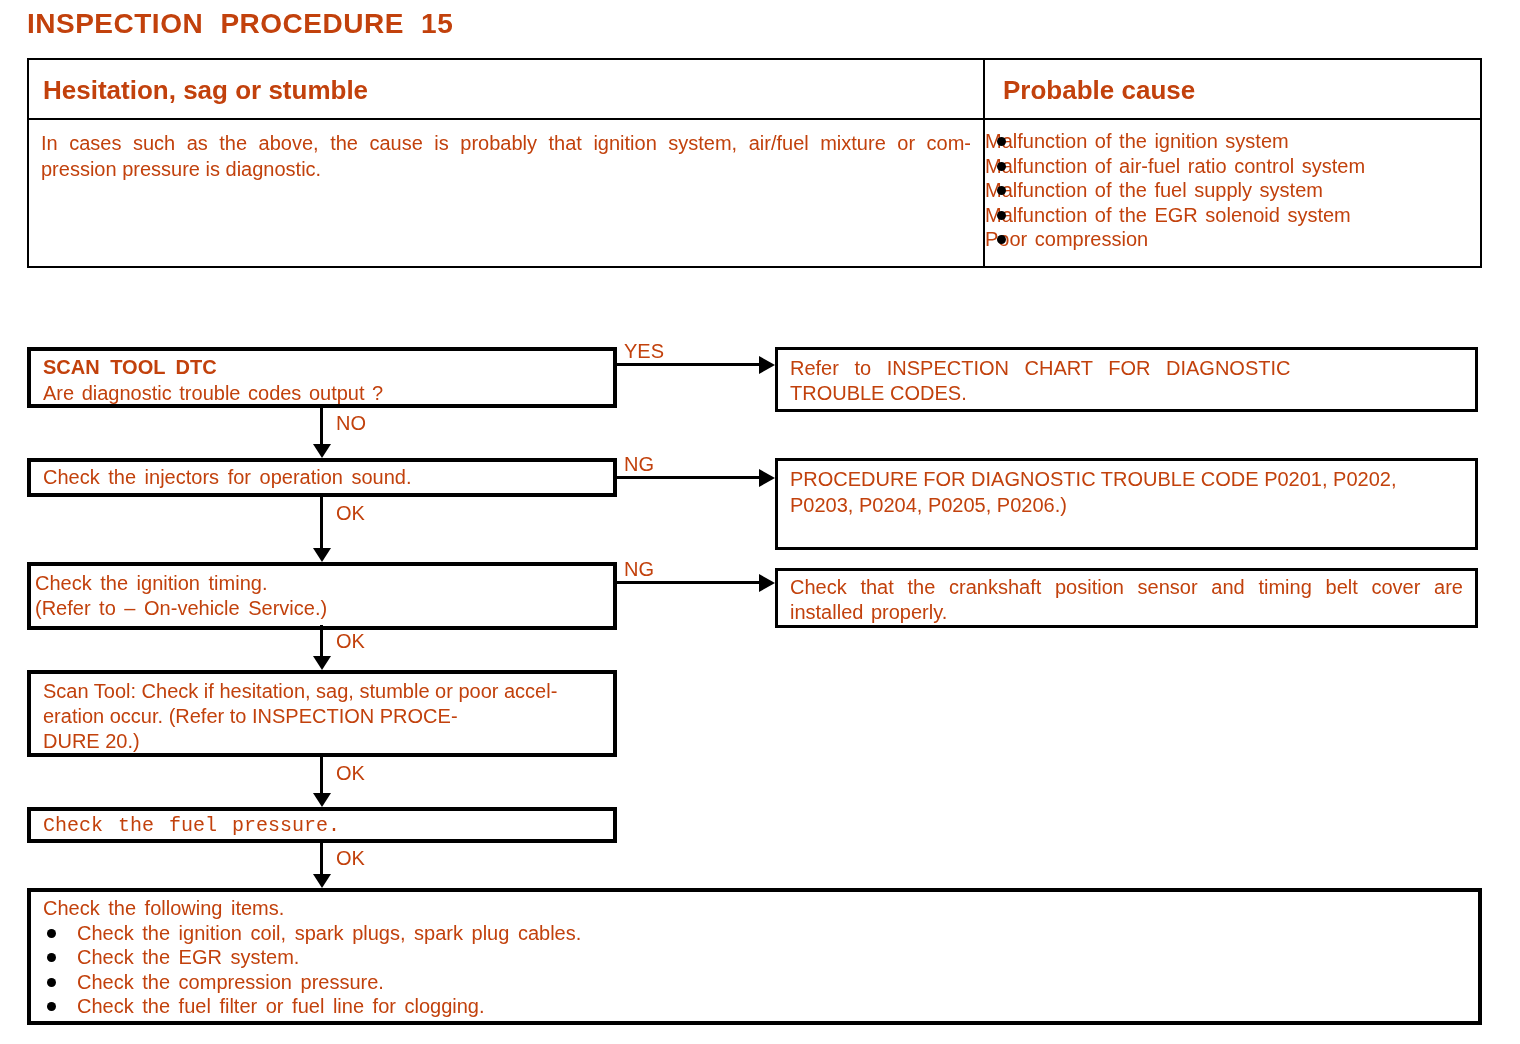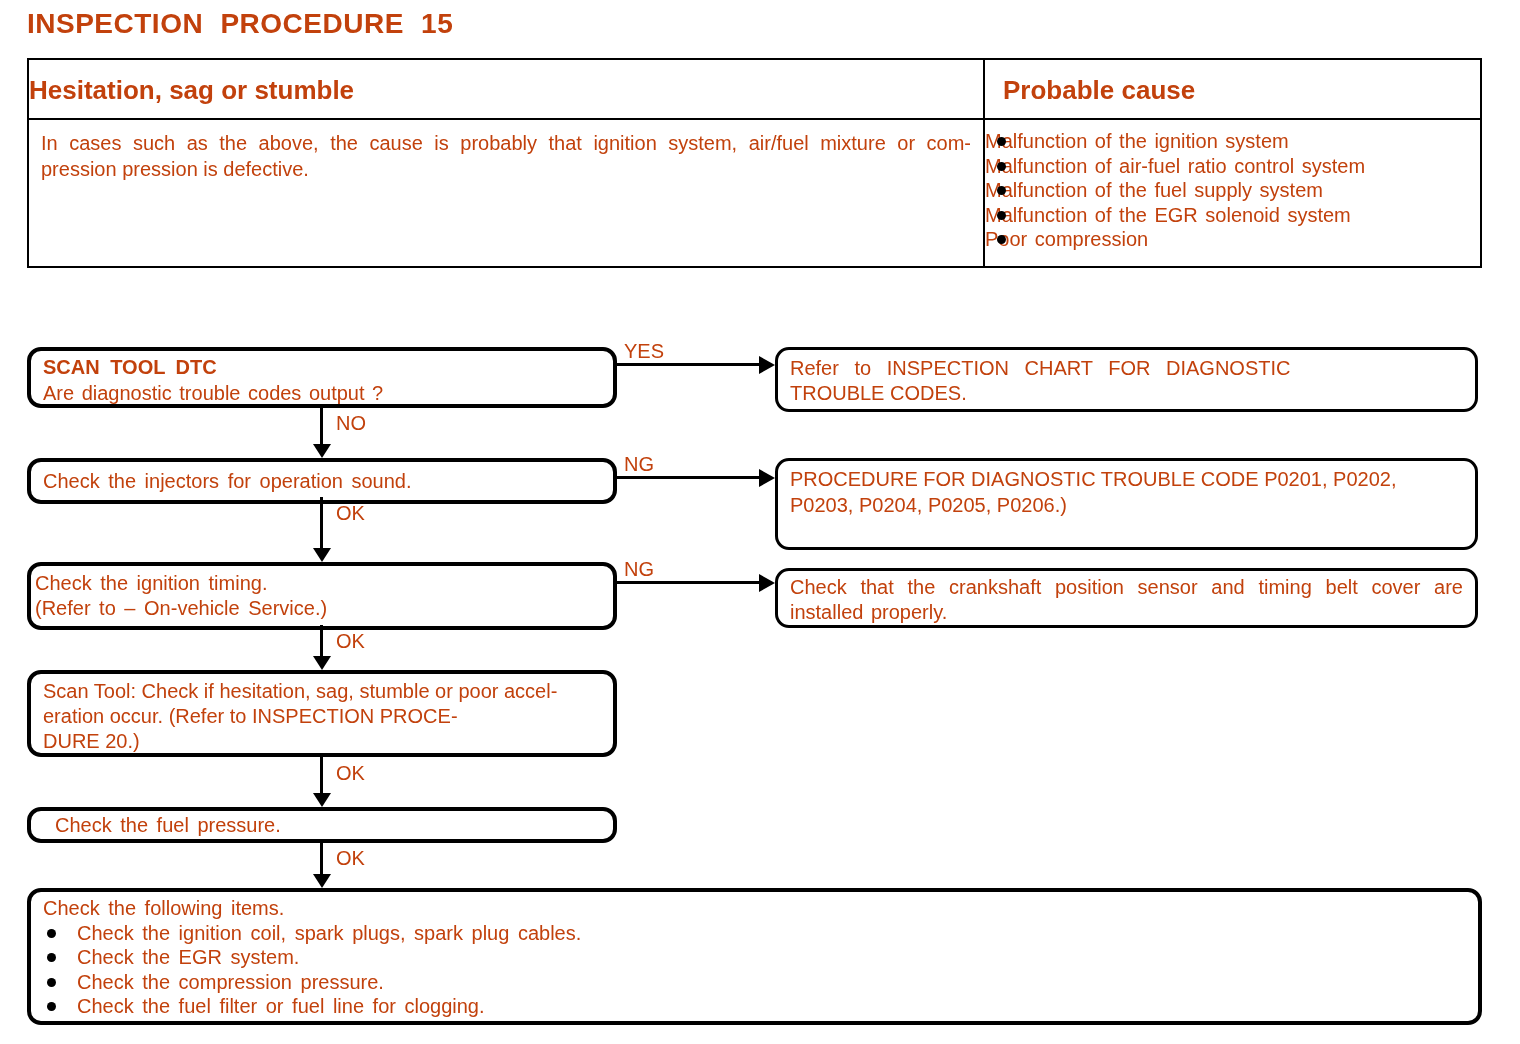--- a/index.html
+++ b/index.html
@@ -20,52 +20,52 @@
   .dtable{
     position:absolute;left:27px;top:58px;width:1455px;height:210px;
     border:2px solid #000;box-sizing:border-box;
     display:flex;flex-direction:column;
   }
   .hrow{display:flex;height:60px;border-bottom:2px solid #000;box-sizing:border-box;}
   .brow{display:flex;flex:1;box-sizing:border-box;border-radius:22px;}
   .cell-left{width:956px;border-right:2px solid #000;box-sizing:border-box;}
   .cell-right{flex:1;box-sizing:border-box;}
   .hcell{font-size:26px;font-weight:bold;padding-top:15px;}
-  .hrow .cell-left{}
+  .hrow .cell-left{padding-left:14px;}
   .hrow .cell-right{padding-left:18px;}
   .symptom-text{padding:10px 12px 0 12px;font-size:20px;line-height:26px;}
   .symptom-text .j1{text-align:justify;text-align-last:justify;}
   .cause-list{list-style:none;margin:0;padding:9px 10px 0 0;}
   .cause-list li{
     position:relative;font-size:20px;line-height:24.5px;
     word-spacing:2px;
   }
   .cause-list li::before{
     content:"";position:absolute;left:12px;top:8px;width:9px;height:9px;
     border-radius:50%;background:#000;
   }
   
   .fbox{
     position:absolute;box-sizing:border-box;background:#fff;
-    font-size:20px;line-height:25px;border-radius:14px;
+    font-size:20px;line-height:25px;
   }
   .lbox{border:4px solid #000;}
   .rbox{border:3px solid #000;}
   .box-step1{left:27px;top:347px;width:590px;height:61px;padding:3px 0 0 12px;}
   .box-step1 .t{font-weight:bold;word-spacing:5px;line-height:27px;}
   .box-step1 .q{word-spacing:2px;}
   .box-result1{left:775px;top:347px;width:703px;height:65px;padding:6px 12px 0 12px;}
   .box-result1 .l0{word-spacing:10px;}
-  .box-step2{left:27px;top:458px;width:590px;height:46px;display:flex;align-items:center;padding-left:12px;word-spacing:3px;}
+  .box-step2{left:27px;top:458px;width:590px;height:39px;display:flex;align-items:center;padding-left:12px;word-spacing:3px;}
   .box-result2{left:775px;top:458px;width:703px;height:92px;padding:5px 12px 0 12px;line-height:26px;}
   .box-step3{left:27px;top:562px;width:590px;height:68px;padding:5px 0 0 4px;word-spacing:3px;}
   .box-result3{left:775px;top:568px;width:703px;height:60px;padding:4px 12px 0 12px;word-spacing:2px;}
   .box-result3 .j1{text-align:justify;text-align-last:justify;}
   .box-step4{left:27px;top:670px;width:590px;height:87px;padding:5px 0 0 12px;}
-  .box-step5{left:27px;top:807px;width:590px;height:36px;display:flex;align-items:center;padding-left:24px;word-spacing:3px;}
+  .box-step5{left:27px;top:807px;width:590px;height:36px;display:flex;align-items:center;padding-left:12px;word-spacing:3px;font-family:Liberation Mono, monospace;}
   .box-step6{left:27px;top:888px;width:1455px;height:137px;padding:4px 0 0 12px;line-height:24.5px;word-spacing:3px;}
   .check-list{list-style:none;margin:0;padding:0;}
   .check-list li{position:relative;padding-left:34px;}
   .check-list li::before{
     content:"";position:absolute;left:4px;top:8px;width:9px;height:9px;
     border-radius:50%;background:#000;
   }
   
   .vline{position:absolute;width:3px;background:#000;}
   .hline{position:absolute;height:3px;background:#000;}
@@ -89,21 +89,21 @@
   <div class="page-title">INSPECTION PROCEDURE 15</div>
 
   <div class="dtable">
     <div class="hrow">
       <div class="cell-left hcell">Hesitation, sag or stumble</div>
       <div class="cell-right hcell">Probable cause</div>
     </div>
     <div class="brow">
       <div class="cell-left symptom-text">
         <div class="j1">In cases such as the above, the cause is probably that ignition system, air/fuel mixture or com-</div>
-        <div>pression pression is defective.</div>
+        <div>pression pressure is diagnostic.</div>
       </div>
       <div class="cell-right">
         <ul class="cause-list">
           <li>Malfunction of the ignition system</li>
           <li>Malfunction of air-fuel ratio control system</li>
           <li>Malfunction of the fuel supply system</li>
           <li>Malfunction of the EGR solenoid system</li>
           <li>Poor compression</li>
         </ul>
       </div>

